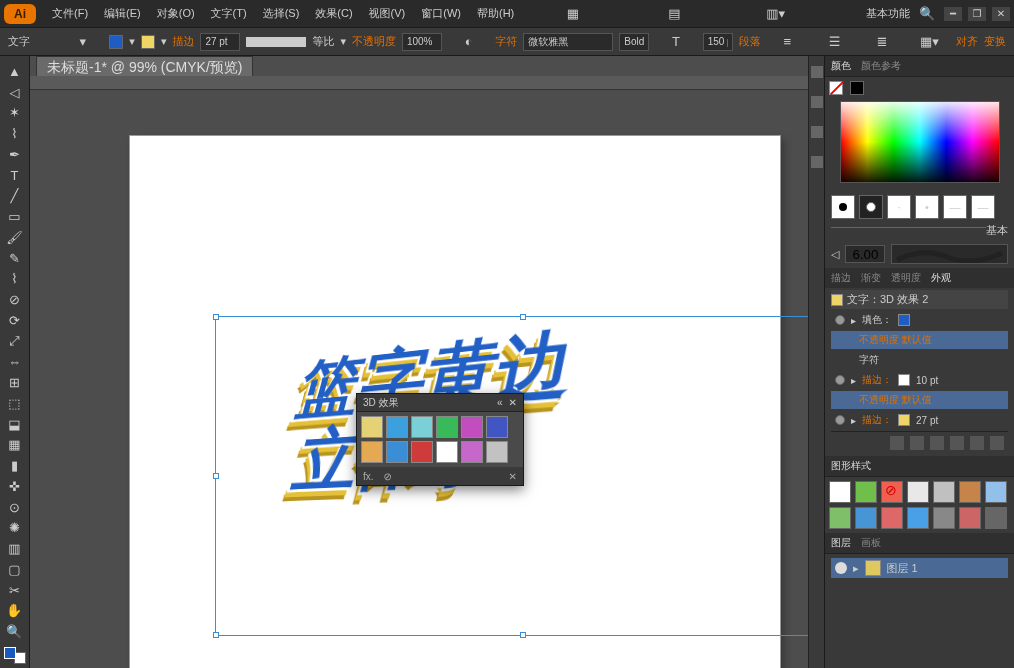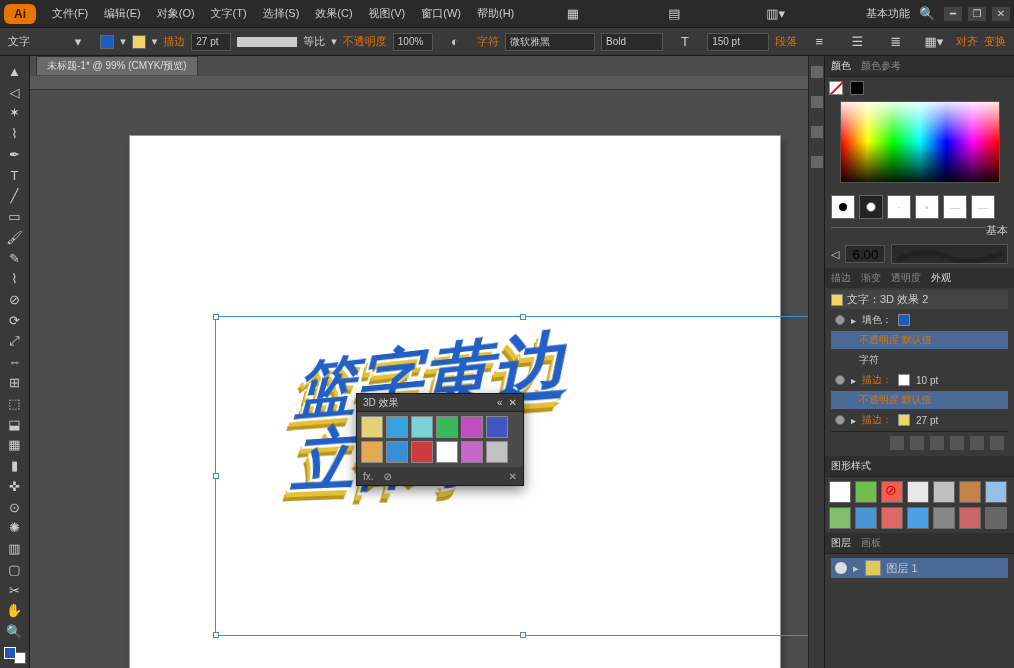--- a/index.html
+++ b/index.html
@@ -13,33 +13,33 @@
 .win-btn { width: 18px; height: 14px; background: #444; display: flex; align-items: center; justify-content: center; font-size: 10px; cursor: pointer; }
 
 
 .controlbar { height: 28px; background: #393939; border-bottom: 1px solid #1a1a1a; display: flex; align-items: center; padding: 0 8px; gap: 6px; font-size: 11px; }
 .ctrl-label { color: #ccc; }
 .ctrl-label-orange { color: #e07000; }
 .swatch { width: 14px; height: 14px; border: 1px solid #666; display: inline-block; }
 .ctrl-input { background: #2a2a2a; border: 1px solid #555; color: #ccc; height: 18px; padding: 0 4px; font-size: 10px; }
 .ctrl-w40 { width: 40px; }
 .ctrl-w90 { width: 90px; }
-.ctrl-w50 { width: 62px; }
+.ctrl-w50 { width: 30px; }
 .stroke-bar { width: 60px; height: 10px; background: #ccc; }
 
 
 .workarea { position: absolute; top: 56px; left: 0; right: 0; bottom: 0; display: flex; }
 .toolbar-left { width: 30px; background: #393939; border-right: 1px solid #1a1a1a; display: flex; flex-direction: column; padding-top: 6px; gap: 2px; }
 .tool { width: 22px; height: 20px; margin: 0 auto; display: flex; align-items: center; justify-content: center; color: #ccc; cursor: pointer; font-size: 13px; }
 .tool-swatches { width: 22px; height: 18px; margin: 4px auto; position: relative; }
 .sw-front { position:absolute; width:12px; height:12px; background:#1a5abf; border:1px solid #fff; top:0; left:0;}
 .sw-back  { position:absolute; width:12px; height:12px; background:#fff; border:1px solid #666; bottom:0; right:0;}
 
 .doc-area { flex: 1; background: #4d4d4d; position: relative; overflow: hidden; }
-.doc-tab { position: absolute; top: 0; left: 6px; background: #6a6a6a; padding: 2px 10px; font-size: 10px; color: #ddd; border: 1px solid #333; border-bottom: none; }
+.doc-tab { position: absolute; top: 0; left: 6px; background: #6a6a6a; padding: 2px 10px; font-size: 14px; color: #ddd; border: 1px solid #333; border-bottom: none; }
 .ruler-h { position: absolute; top: 20px; left: 0; right: 0; height: 14px; background: #5a5a5a; border-bottom: 1px solid #333; }
 .artboard { position: absolute; left: 100px; top: 80px; width: 650px; height: 540px; background: #fff; box-shadow: 0 0 0 1px #999, 4px 4px 8px rgba(0,0,0,.3); }
 .text3d { position: absolute; left: 148px; top: 200px; font-size: 72px; font-weight: 900; color: #2360c6; text-shadow: -3px 3px 0 #fff, -6px 8px 0 #e5c13a, -8px 12px 0 #b99520; transform: perspective(600px) rotateX(14deg) rotateY(-18deg); font-style: italic; line-height: 1.1; }
 .sel-box { position: absolute; left: 185px; top: 260px; width: 615px; height: 320px; border: 1px solid #3a8ed6; }
 .sel-handle { position: absolute; width: 6px; height: 6px; background: #fff; border: 1px solid #3a8ed6; }
 .sh1{left:-3px;top:-3px}.sh3{left:-3px;bottom:-3px}
 .shm1{left:50%;top:-3px;margin-left:-3px}.shm2{left:50%;bottom:-3px;margin-left:-3px}
 .shm3{left:-3px;top:50%;margin-top:-3px}
 
 

